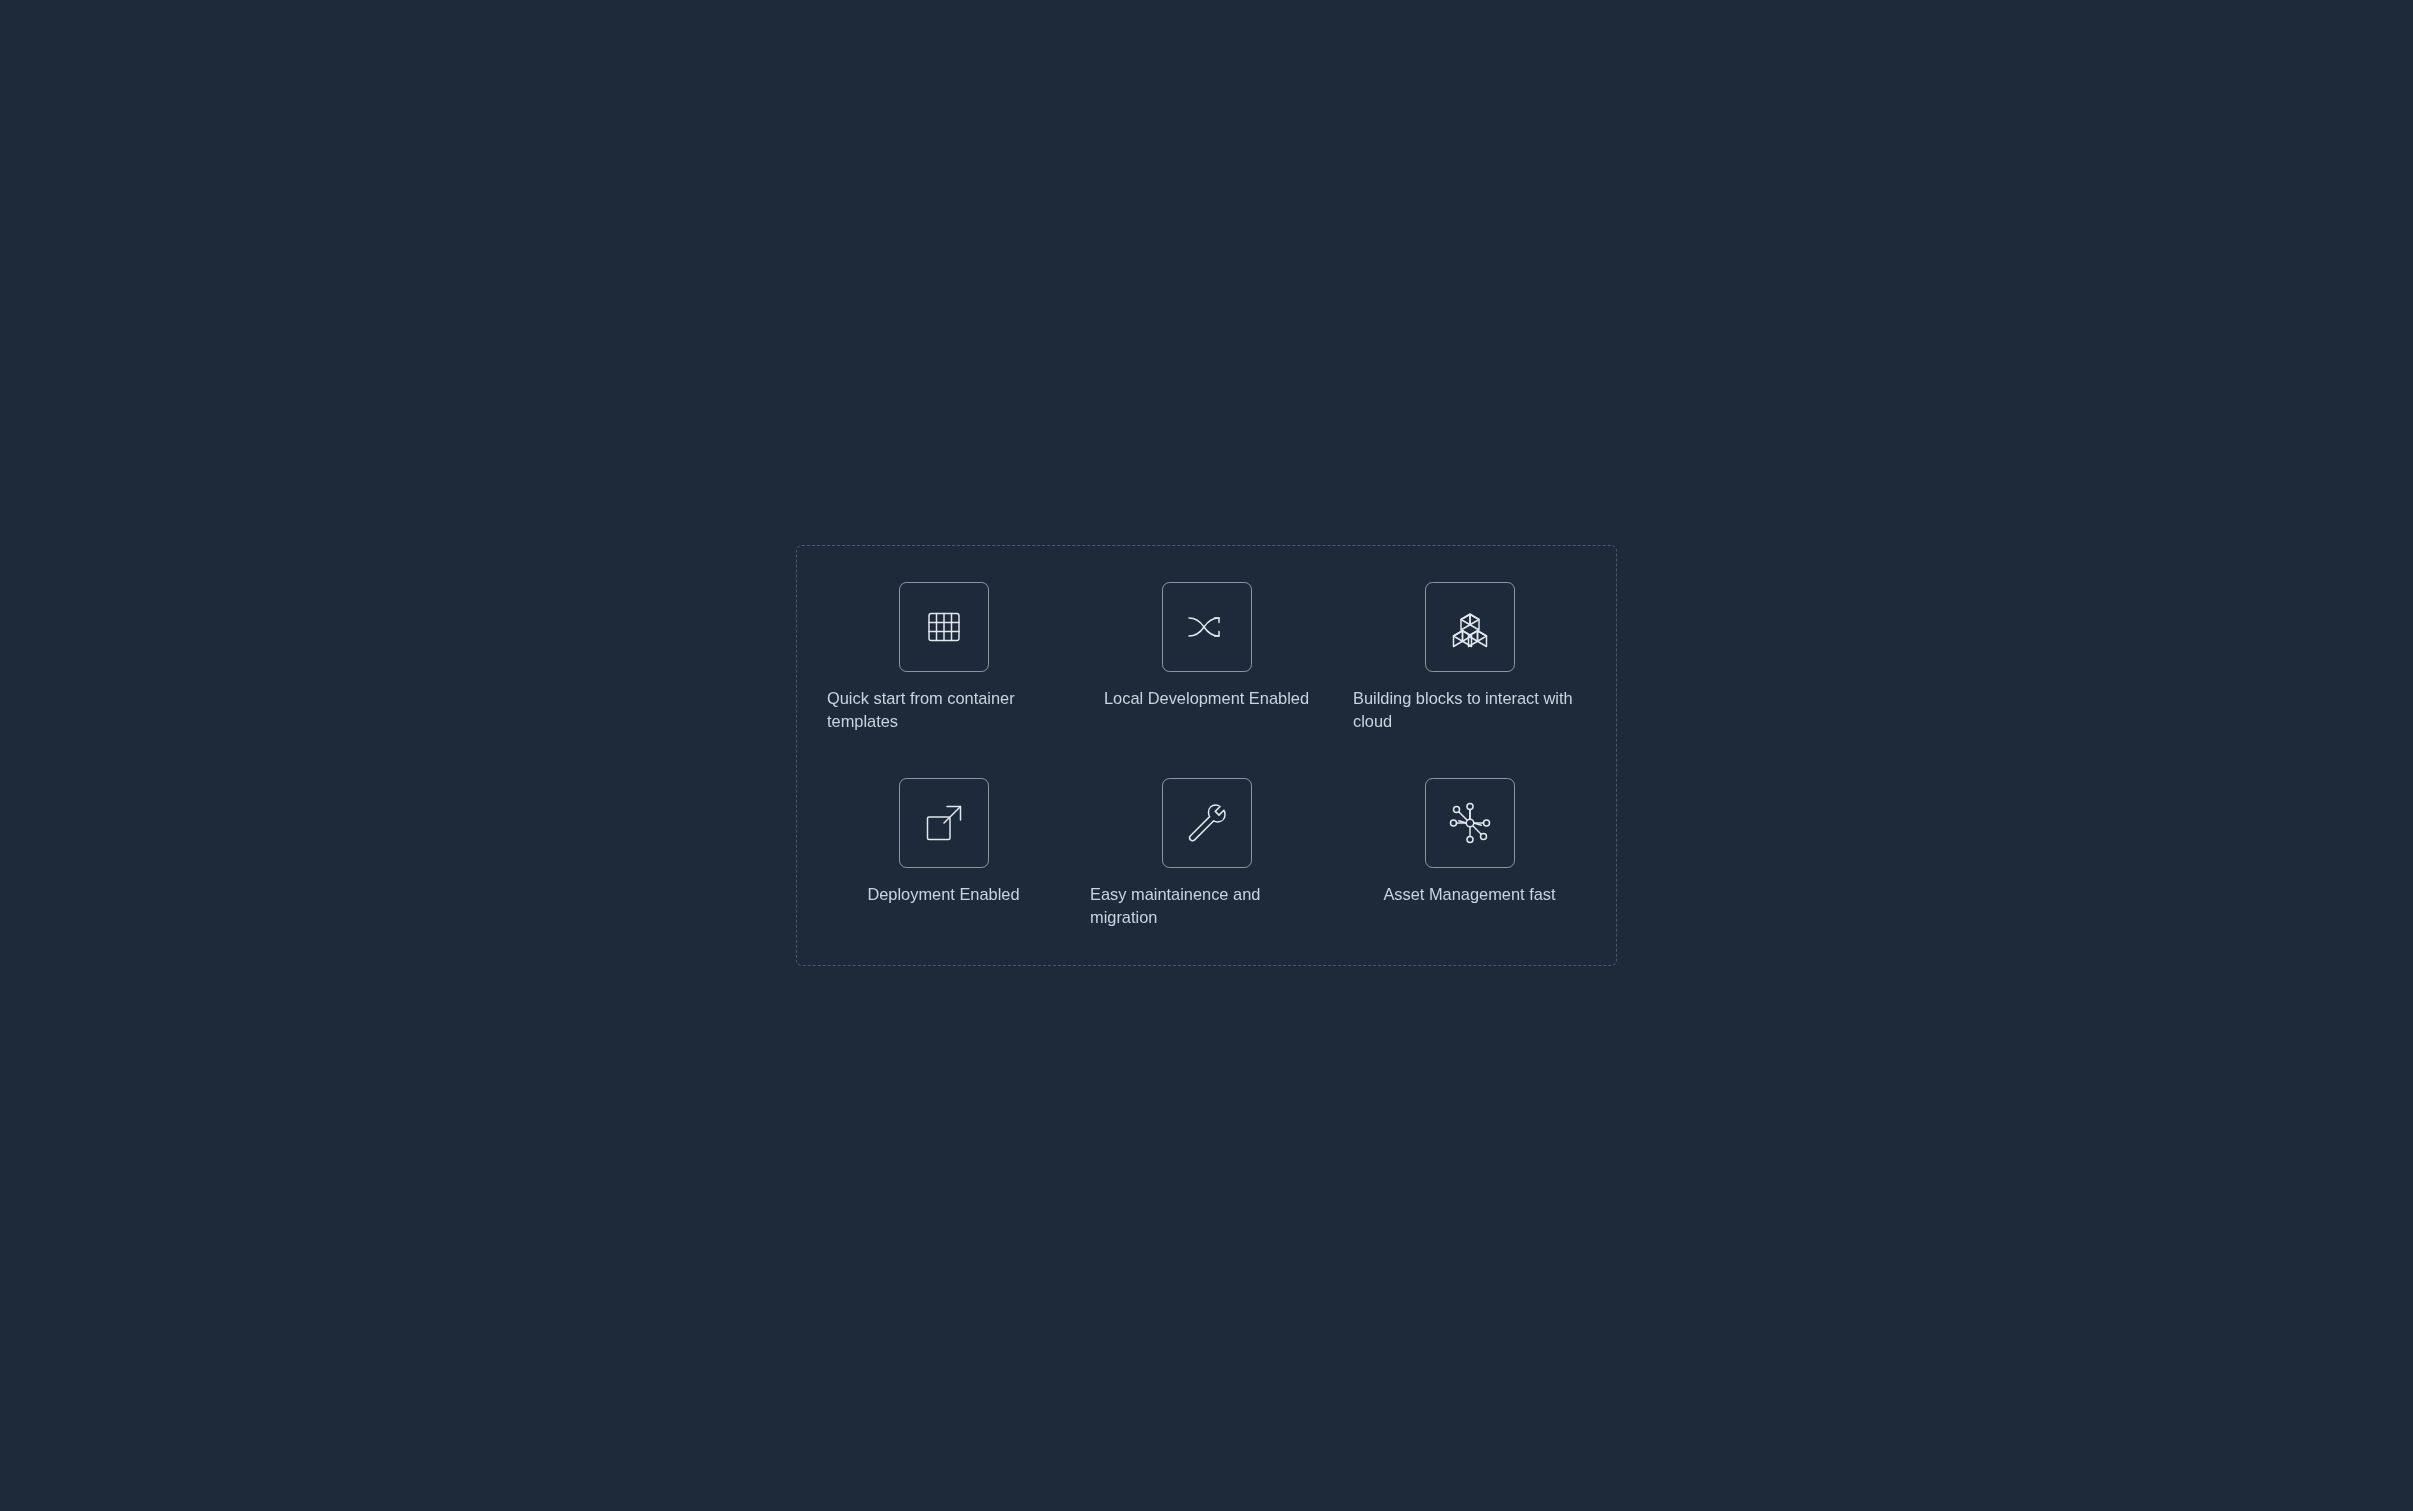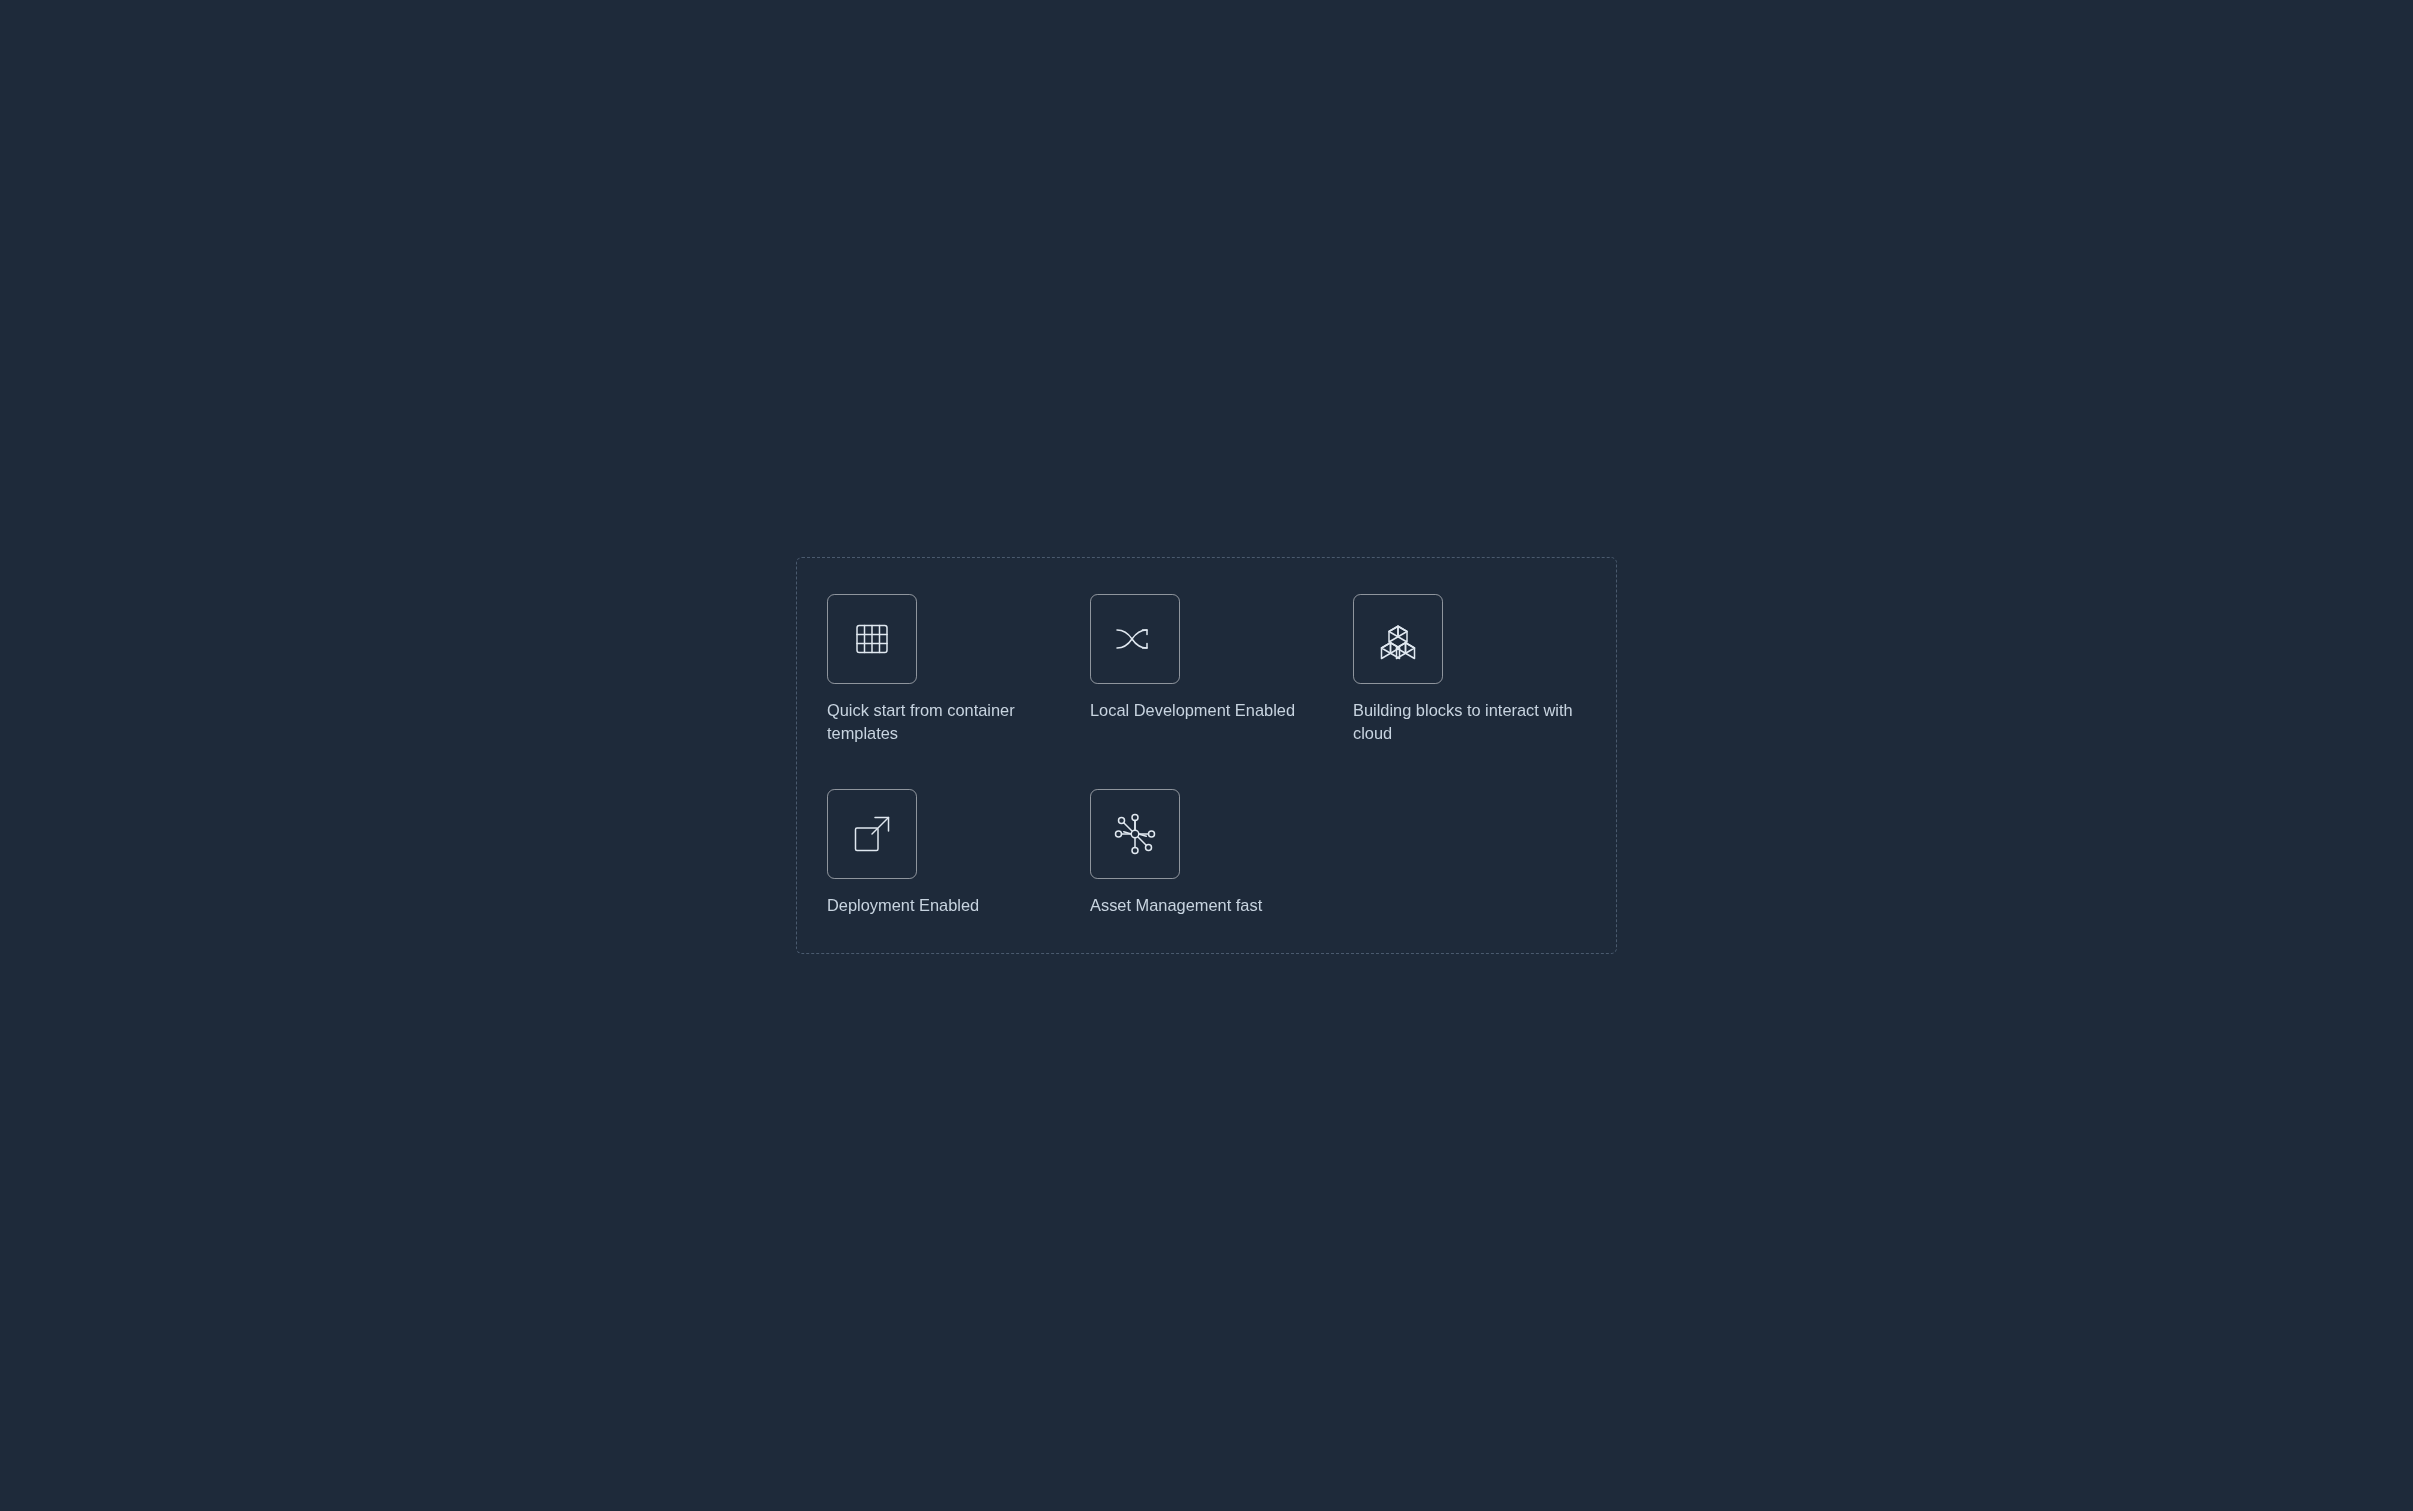--- a/index.html
+++ b/index.html
@@ -24,21 +24,21 @@
 
     .grid {
       display: grid;
       grid-template-columns: repeat(3, 1fr);
       gap: 45px 30px;
     }
 
     .feature-item {
       display: flex;
       flex-direction: column;
-      align-items: flex-start;
+      align-items: center;
       gap: 15px;
     }
 
     .icon-box {
       width: 90px;
       height: 90px;
       border: 1.5px solid rgba(255,255,255,0.5);
       border-radius: 7.5px;
       display: flex;
       align-items: center;
@@ -128,20 +128,29 @@
 
           <rect x="10" y="24" width="30" height="30" rx="2"></rect>
           <polyline points="36,10 54,10 54,28"></polyline>
           <line x1="32" y1="32" x2="54" y2="10"></line>
         </svg>
       </div>
       <div class="feature-label">Deployment
 Enabled</div>
     </div>
 
+    <div class="feature-item">
+      <div class="icon-box">
+        <svg viewBox="0 0 64 64">
+          <path d="M44 8 C38 8 34 12 34 18 C34 20 34.5 22 35.5 23.5 L10 49 C8.5 50.5 8.5 53 10 54.5 C11.5 56 14 56 15.5 54.5 L41 29 C42.5 30 44.5 30.5 46 30.5 C52 30.5 56 26.5 56 20.5 C56 18.5 55.5 16.5 54.5 15 L48 21.5 L43 16.5 L49.5 10 C48 9 46 8 44 8 Z"></path>
+        </svg>
+      </div>
+      <div class="feature-label">Easy maintainence
+and migration</div>
+    </div>
 
 
     <div class="feature-item">
       <div class="icon-box">
         <svg viewBox="0 0 64 64">
 
           <circle cx="32" cy="32" r="5"></circle>
           <circle cx="10" cy="32" r="4"></circle>
           <circle cx="54" cy="32" r="4"></circle>
           <circle cx="32" cy="10" r="4"></circle>

